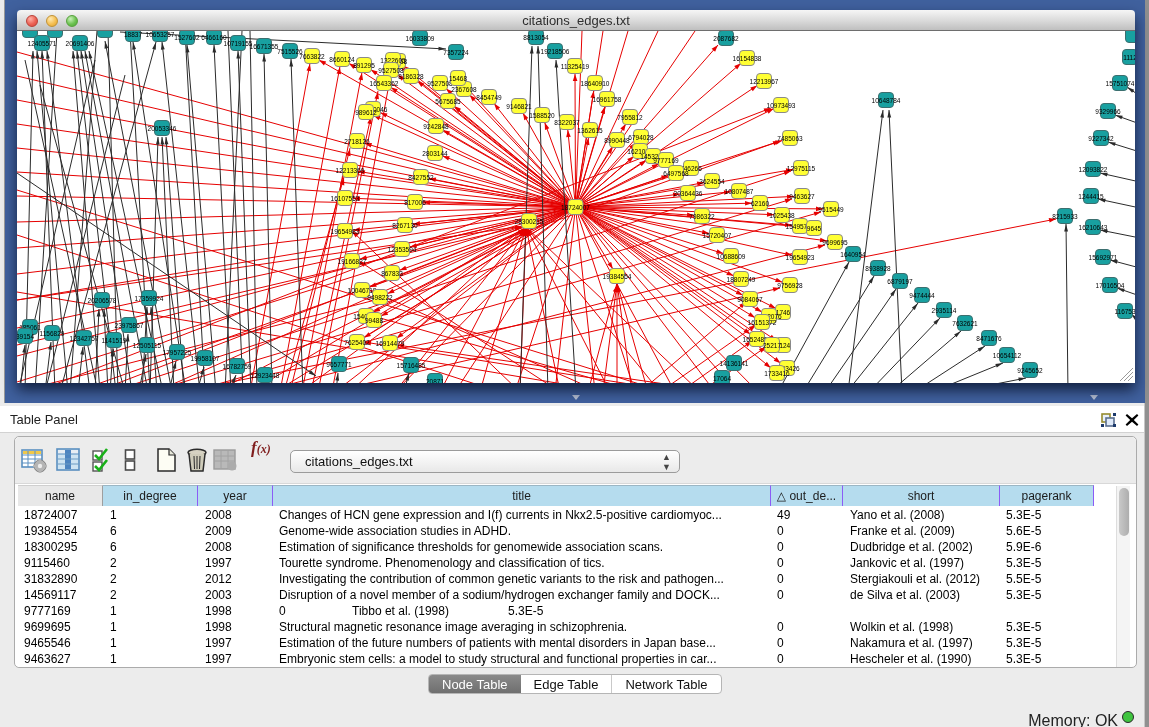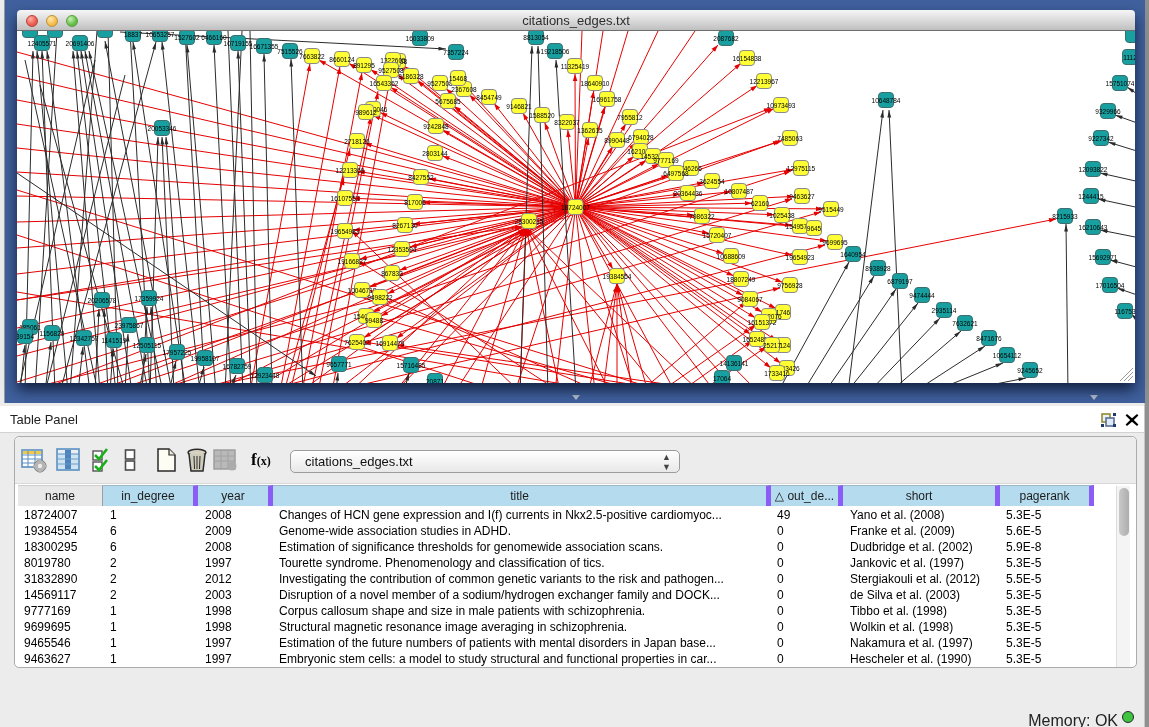--- a/index.html
+++ b/index.html
@@ -11,21 +11,21 @@
 .tl{position:absolute;top:5px;width:12px;height:12px;border-radius:50%}
 #panel{position:absolute;left:0;top:403px;width:1149px;height:324px;background:#ececec}
 #phdr{position:absolute;left:0;top:3px;width:1149px;height:27px;background:#ffffff;border-bottom:1px solid #d2d2d2}
 #phdr .t{position:absolute;left:10px;top:6px;font-size:13px;color:#222}
 #panel .rr{position:absolute;right:0;top:0;width:5px;height:324px;background:#909090;border-left:1px solid #c6c6c6}
 #tblbox{position:absolute;left:14px;top:33px;width:1123px;height:232px;background:#fff;border:1px solid #ababab;border-radius:5px}
 #toolrow{position:absolute;left:0;top:0;width:100%;height:47px;background:#ececec;border-radius:5px 5px 0 0;border-bottom:1px solid #d8d8d8}
 .sel{position:absolute;left:275px;top:13px;width:390px;height:23px;background:linear-gradient(#ffffff,#e8e8e8);border:1px solid #9b9b9b;border-radius:5px;font-size:13px;color:#111;line-height:21px;padding-left:14px}
 .sel .ar{position:absolute;right:8px;top:1px;font-size:9px;color:#444;line-height:10px}
 #thead{position:absolute;left:3px;top:48px;height:21px;width:1080px;display:flex;font-size:12px;color:#1c1c1c}
-#thead div{border-right:5px solid #8b5cf6;border-top:1px solid #9bb6c4;background:#b5dcee;text-align:center;line-height:21px;overflow:hidden;white-space:nowrap}
+#thead div{border-right:1px solid #8b5cf6;border-top:1px solid #9bb6c4;background:#b5dcee;text-align:center;line-height:21px;overflow:hidden;white-space:nowrap}
 #thead .h0{background:#e8e8e8;border-top:1px solid #cfcfcf;border-right:1px solid #9e9e9e}
 #tgrid{position:absolute;left:3px;top:70px;width:1110px;height:160px;background:#fff;overflow:hidden;font-size:12px;color:#000}
 .trow{display:flex;height:16px;line-height:16px;white-space:nowrap}
 .trow div{overflow:hidden}
 .c0{width:85px;padding-left:6px}.c1{width:95px;padding-left:7px}.c2{width:75px;padding-left:7px}
 .c3{width:498px;padding-left:6px}.c4{width:72px;padding-left:6px}.c5{width:157px;padding-left:7px}
 .c6{width:94px;padding-left:6px}
 #vsb{position:absolute;right:6px;top:49px;width:14px;height:181px;background:#f4f4f4;border-left:1px solid #ddd}
 #vsb .th{position:absolute;left:2px;top:2px;width:10px;height:48px;background:linear-gradient(90deg,#c9c9c9,#adadad);border-radius:6px}
 #tabs{position:absolute;left:428px;top:271px;height:20px;display:flex;font-size:13px;border:1px solid #b5b5b5;border-radius:4px;background:#fff;overflow:hidden}
@@ -821,21 +821,21 @@
           <line x1="15" y1="8" x2="14.5" y2="21" stroke="#2a2a2a"></line>
    </svg>
    <svg class="icon" style="left:198px" width="25" height="25" viewBox="0 0 25 25">
      <rect x="1" y="2" width="21" height="19" fill="#b9b9b9" stroke="#9a9a9a" stroke-width="1.4"></rect>
      <line x1="1" y1="8" x2="22" y2="8" stroke="#a2a2a2"></line>
           <line x1="1" y1="13" x2="22" y2="13" stroke="#a2a2a2"></line>
      <line x1="8" y1="2" x2="8" y2="21" stroke="#a2a2a2"></line>
           <line x1="15" y1="2" x2="15" y2="21" stroke="#a2a2a2"></line>
      <circle cx="19" cy="18" r="4.5" fill="#ababab"></circle>
    </svg>
-   <div class="icon" style="left:236px;top:13px;font-family:'Liberation Serif',serif;font-weight:bold;font-size:17px;color:#000000">f<span style="font-size:12px">(x)</span></div>
+   <div class="icon" style="left:236px;top:1px;font-family:'Liberation Serif',serif;font-style:italic;font-weight:bold;font-size:17px;color:#7f1d1d">f<span style="font-size:12px">(x)</span></div>
    <div class="sel">citations_edges.txt<div class="ar">▲<br>▼</div></div>
   </div>
   <div id="thead">
    <div class="h0" style="width:85px">name</div>
    <div style="width:95px">in_degree</div>
    <div style="width:75px">year</div>
    <div style="width:498px">title</div>
    <div style="width:72px">△ out_de...</div>
    <div style="width:157px">short</div>
    <div style="width:94px">pagerank</div>
@@ -859,24 +859,24 @@
           <div class="c5">Franke et al. (2009)</div>
           <div class="c6">5.6E-5</div>
         </div>
 <div class="trow">
           <div class="c0">18300295</div>
           <div class="c1">6</div>
           <div class="c2">2008</div>
           <div class="c3">Estimation of significance thresholds for genomewide association scans.</div>
           <div class="c4">0</div>
           <div class="c5">Dudbridge et al. (2002)</div>
-          <div class="c6">5.9E-8</div>
+          <div class="c6">5.9E-6</div>
         </div>
 <div class="trow">
-          <div class="c0">8019780</div>
+          <div class="c0">9115460</div>
           <div class="c1">2</div>
           <div class="c2">1997</div>
           <div class="c3">Tourette syndrome. Phenomenology and classification of tics.</div>
           <div class="c4">0</div>
           <div class="c5">Jankovic et al. (1997)</div>
           <div class="c6">5.3E-5</div>
         </div>
 <div class="trow">
           <div class="c0">31832890</div>
           <div class="c1">2</div>
@@ -892,21 +892,20 @@
           <div class="c2">2003</div>
           <div class="c3">Disruption of a novel member of a sodium/hydrogen exchanger family and DOCK...</div>
           <div class="c4">0</div>
           <div class="c5">de Silva et al. (2003)</div>
           <div class="c6">5.3E-5</div>
         </div>
 <div class="trow">
           <div class="c0">9777169</div>
           <div class="c1">1</div>
           <div class="c2">1998</div>
-          <div class="c3">Corpus callosum shape and size in male patients with schizophrenia.</div>
           <div class="c4">0</div>
           <div class="c5">Tibbo et al. (1998)</div>
           <div class="c6">5.3E-5</div>
         </div>
 <div class="trow">
           <div class="c0">9699695</div>
           <div class="c1">1</div>
           <div class="c2">1998</div>
           <div class="c3">Structural magnetic resonance image averaging in schizophrenia.</div>
           <div class="c4">0</div>
@@ -929,15 +928,21 @@
           <div class="c3">Embryonic stem cells: a model to study structural and functional properties in car...</div>
           <div class="c4">0</div>
           <div class="c5">Hescheler et al. (1990)</div>
           <div class="c6">5.3E-5</div>
         </div>
   </div>
   <div id="vsb">
         <div class="th"></div>
       </div>
  </div>
+ <div id="tabs">
+  <div class="on">Node Table</div>
+      <div>Edge Table</div>
+      <div class="sep"></div>
+      <div>Network Table</div>
+ </div>
  <div id="mem">Memory: OK</div>
     <div id="memdot"></div>
 </div>
 
 </body></html>

